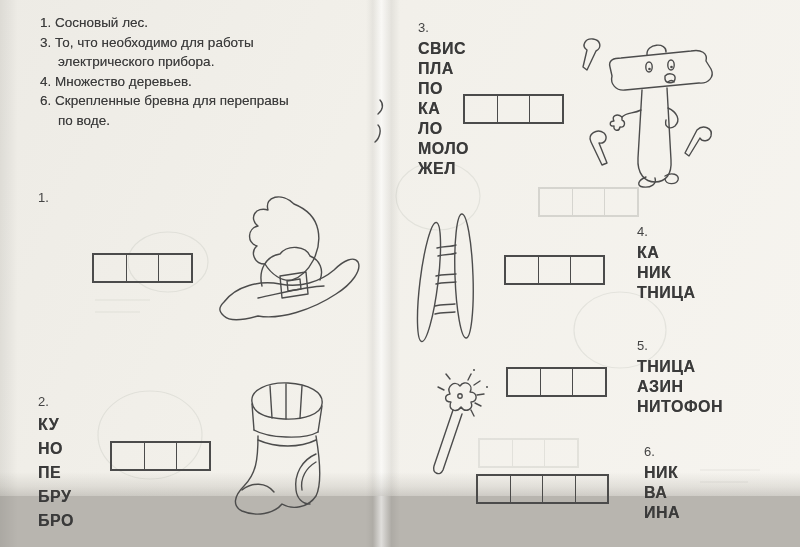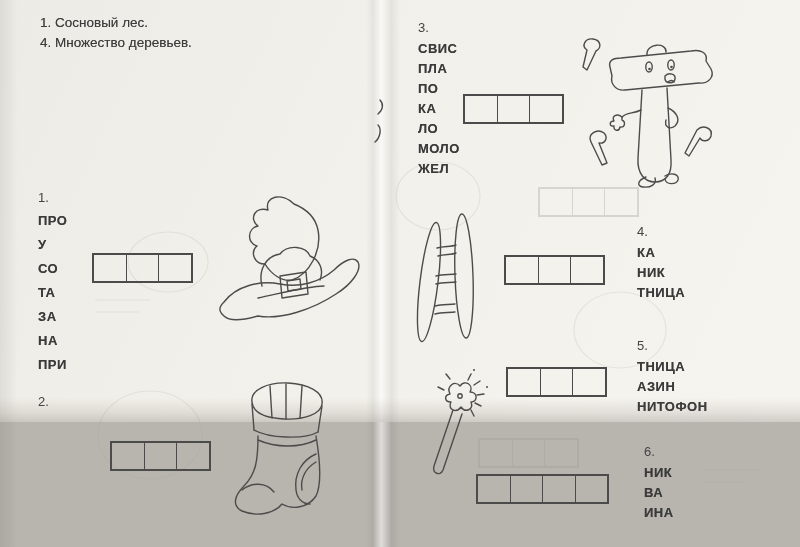--- a/index.html
+++ b/index.html
@@ -2,21 +2,21 @@
 <html><head>
 <meta charset="utf-8">
 <style>
   html,body{margin:0;padding:0;}
   body{
     width:800px;height:547px;overflow:hidden;
     font-family:"Liberation Sans","DejaVu Sans",sans-serif;
     background:#b8b5af;
   }
   .sheet{
-    position:relative;width:800px;height:422px;
+    position:relative;width:800px;height:496px;
     background:linear-gradient(115deg,#edebe5 0%,#f2f0ea 40%,#f6f4ef 100%);
     text-decoration:underline;
   }
   
   .fold{
     position:absolute;left:366px;top:0;width:34px;height:547px;
     background:linear-gradient(90deg,rgba(0,0,0,0) 0%,rgba(0,0,0,0.05) 20%,rgba(255,255,255,0.55) 45%,rgba(0,0,0,0.06) 75%,rgba(0,0,0,0) 100%);
     pointer-events:none;
   }
   .bottom-shadow{
@@ -33,21 +33,21 @@
   .clues{
     position:absolute;left:40px;top:13px;width:334px;
     font-size:13.5px;line-height:19.5px;color:#3c3c3c;
   }
   .clue{white-space:pre-line;padding-left:18px;text-indent:-18px;
     text-shadow:0 0 0.5px rgba(60,60,60,.6);}
 
   .puzzle{position:absolute;color:#3a3a3a;}
   .pnum{font-size:13px;height:16px;margin-bottom:3px;color:#444;}
   .stack .syl{
-    font-size:13px;font-weight:700;line-height:24px;letter-spacing:0.5px;
+    font-size:16px;font-weight:700;line-height:24px;letter-spacing:0.5px;
     text-shadow:0 0 0.5px rgba(55,55,55,.6);
   }
   .tight .syl{line-height:20px;}
 
   .answer-box{
     position:absolute;display:flex;background:transparent;
     border:2px solid #4b4b4b;
   }
   .cell{width:31.5px;height:26px;}
   .cell + .cell{border-left:1.5px solid #4b4b4b;}
@@ -80,52 +80,54 @@
   <div class="fold"></div>
   <div class="left-edge-shade"></div>
 
   <svg class="illu" style="left:368px;top:98px;" width="20" height="48" viewBox="0 0 20 48">
     <path d="M12,2 C16,6 15,12 10,16"></path>
     <path d="M10,27 C14,31 12,40 7,44"></path>
   </svg>
 
   <div class="clues">
       <div class="clue">1. Сосновый лес.</div>
+      <div class="clue">3. То, что необходимо для работы
+электрического прибора.</div>
       <div class="clue">4. Множество деревьев.</div>
+      <div class="clue">6. Скрепленные бревна для переправы
+по воде.</div>
     </div>
 
   <div class="puzzle" style="left:38px;top:190px;">
     <div class="pnum">1.</div>
-    <div class="stack">
-        <div class="syl">ПРО</div>
-        <div class="syl">У</div>
-        <div class="syl">СО</div>
-        <div class="syl">ТА</div>
-        <div class="syl">ЗА</div>
-        <div class="syl">НА</div>
-        <div class="syl">ПРИ</div>
-      </div>
   </div>
   <div class="answer-box" style="left:92px;top:253px;">
       <div class="cell"></div>
       <div class="cell"></div>
       <div class="cell"></div>
     </div>
 
   <svg class="illu" style="left:208px;top:190px;" width="162" height="152" viewBox="0 0 162 152">
     <path d="M86,14 C74,2 56,6 60,20 C48,16 40,28 50,36 C40,38 38,52 49,56 C42,62 46,74 57,74 C63,84 74,92 84,90 C102,84 114,60 110,40 C107,25 96,18 86,14 Z"></path>
     <path d="M54,96 C50,80 58,66 72,64 C80,54 98,56 102,66 C112,70 116,80 112,90"></path>
     <path d="M50,108 C70,104 100,96 116,96"></path>
     <path d="M72,86 L98,82 L100,104 L74,108 Z"></path>
     <path d="M79,91 L92,89 L93,99 L80,101 Z"></path>
     <path d="M16,112 C28,96 52,90 72,94 C92,98 112,92 126,80 C136,70 146,66 150,72 C154,80 144,94 128,104 C104,120 72,130 50,126 C36,130 22,132 16,126 C10,121 11,117 16,112 Z"></path>
   </svg>
 
   <div class="puzzle" style="left:38px;top:394px;">
     <div class="pnum">2.</div>
+    <div class="stack">
+        <div class="syl">КУ</div>
+        <div class="syl">НО</div>
+        <div class="syl">ПЕ</div>
+        <div class="syl">БРУ</div>
+        <div class="syl">БРО</div>
+      </div>
   </div>
   <div class="answer-box" style="left:110px;top:441px;">
       <div class="cell"></div>
       <div class="cell"></div>
       <div class="cell"></div>
     </div>
 
   <svg class="illu" style="left:228px;top:378px;" width="104" height="140" viewBox="0 0 104 140">
     <path d="M24,24 C22,12 40,4 60,5 C80,6 96,14 94,26 C93,36 76,42 56,41 C36,40 25,34 24,24 Z"></path>
     <path d="M24,26 L26,52"></path>

